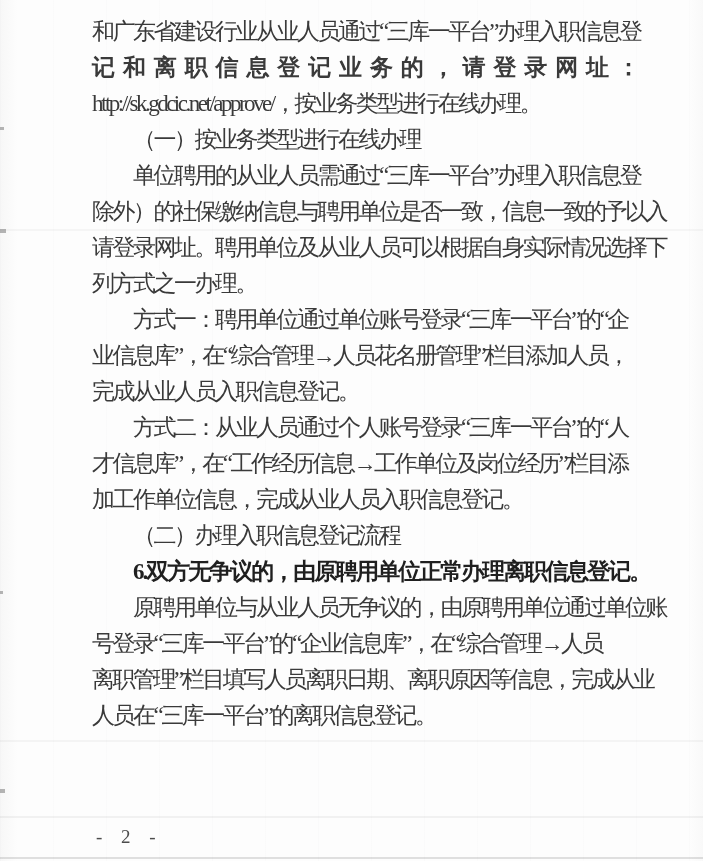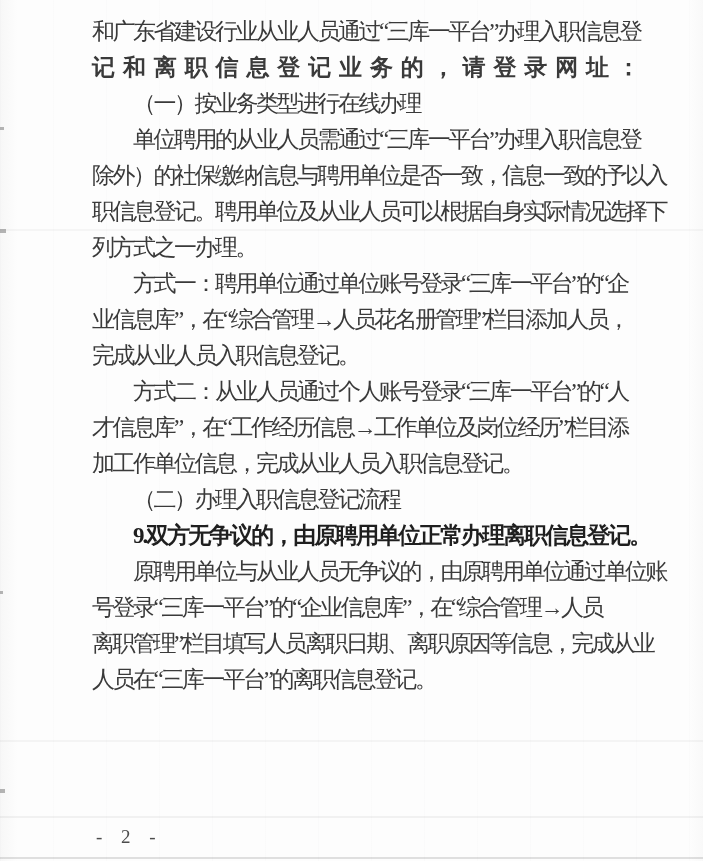--- a/index.html
+++ b/index.html
@@ -70,33 +70,34 @@
   .em-4{ top:789px; width:5px; height:4px; }
 </style>
 </head>
 <body>
 
 <div class="page">
 
   <div class="textblock">
     <div class="line">和广东省建设行业从业人员通过“三库一平台”办理入职信息登</div>
     <div class="line spread">记和离职信息登记业务的，请登录网址：</div>
+    <div class="line">http://sk.gdcic.net/approve/，按业务类型进行在线办理。</div>
     <div class="line indent">（一）按业务类型进行在线办理</div>
     <div class="line indent">单位聘用的从业人员需通过“三库一平台”办理入职信息登</div>
     <div class="line">除外）的社保缴纳信息与聘用单位是否一致，信息一致的予以入</div>
-    <div class="line">职信息登记。聘用单位及从业人员可以根据自身实际情况选择下</div>
+    <div class="line">请登录网址。聘用单位及从业人员可以根据自身实际情况选择下</div>
     <div class="line">列方式之一办理。</div>
     <div class="line indent">方式一：聘用单位通过单位账号登录“三库一平台”的“企</div>
     <div class="line">业信息库”，在“综合管理→人员花名册管理”栏目添加人员，</div>
     <div class="line">完成从业人员入职信息登记。</div>
     <div class="line indent">方式二：从业人员通过个人账号登录“三库一平台”的“人</div>
     <div class="line">才信息库”，在“工作经历信息→工作单位及岗位经历”栏目添</div>
     <div class="line">加工作单位信息，完成从业人员入职信息登记。</div>
     <div class="line indent">（二）办理入职信息登记流程</div>
-    <div class="line indent bold">9.双方无争议的，由原聘用单位正常办理离职信息登记。</div>
+    <div class="line indent bold">6.双方无争议的，由原聘用单位正常办理离职信息登记。</div>
     <div class="line indent">原聘用单位与从业人员无争议的，由原聘用单位通过单位账</div>
     <div class="line">号登录“三库一平台”的“企业信息库”，在“综合管理→人员</div>
     <div class="line">离职管理”栏目填写人员离职日期、离职原因等信息，完成从业</div>
     <div class="line">人员在“三库一平台”的离职信息登记。</div>
   </div>
 
   <div class="rule rule-1"></div>
   <div class="rule rule-2"></div>
   <div class="rule rule-3"></div>
   <div class="rule rule-bottom"></div>

